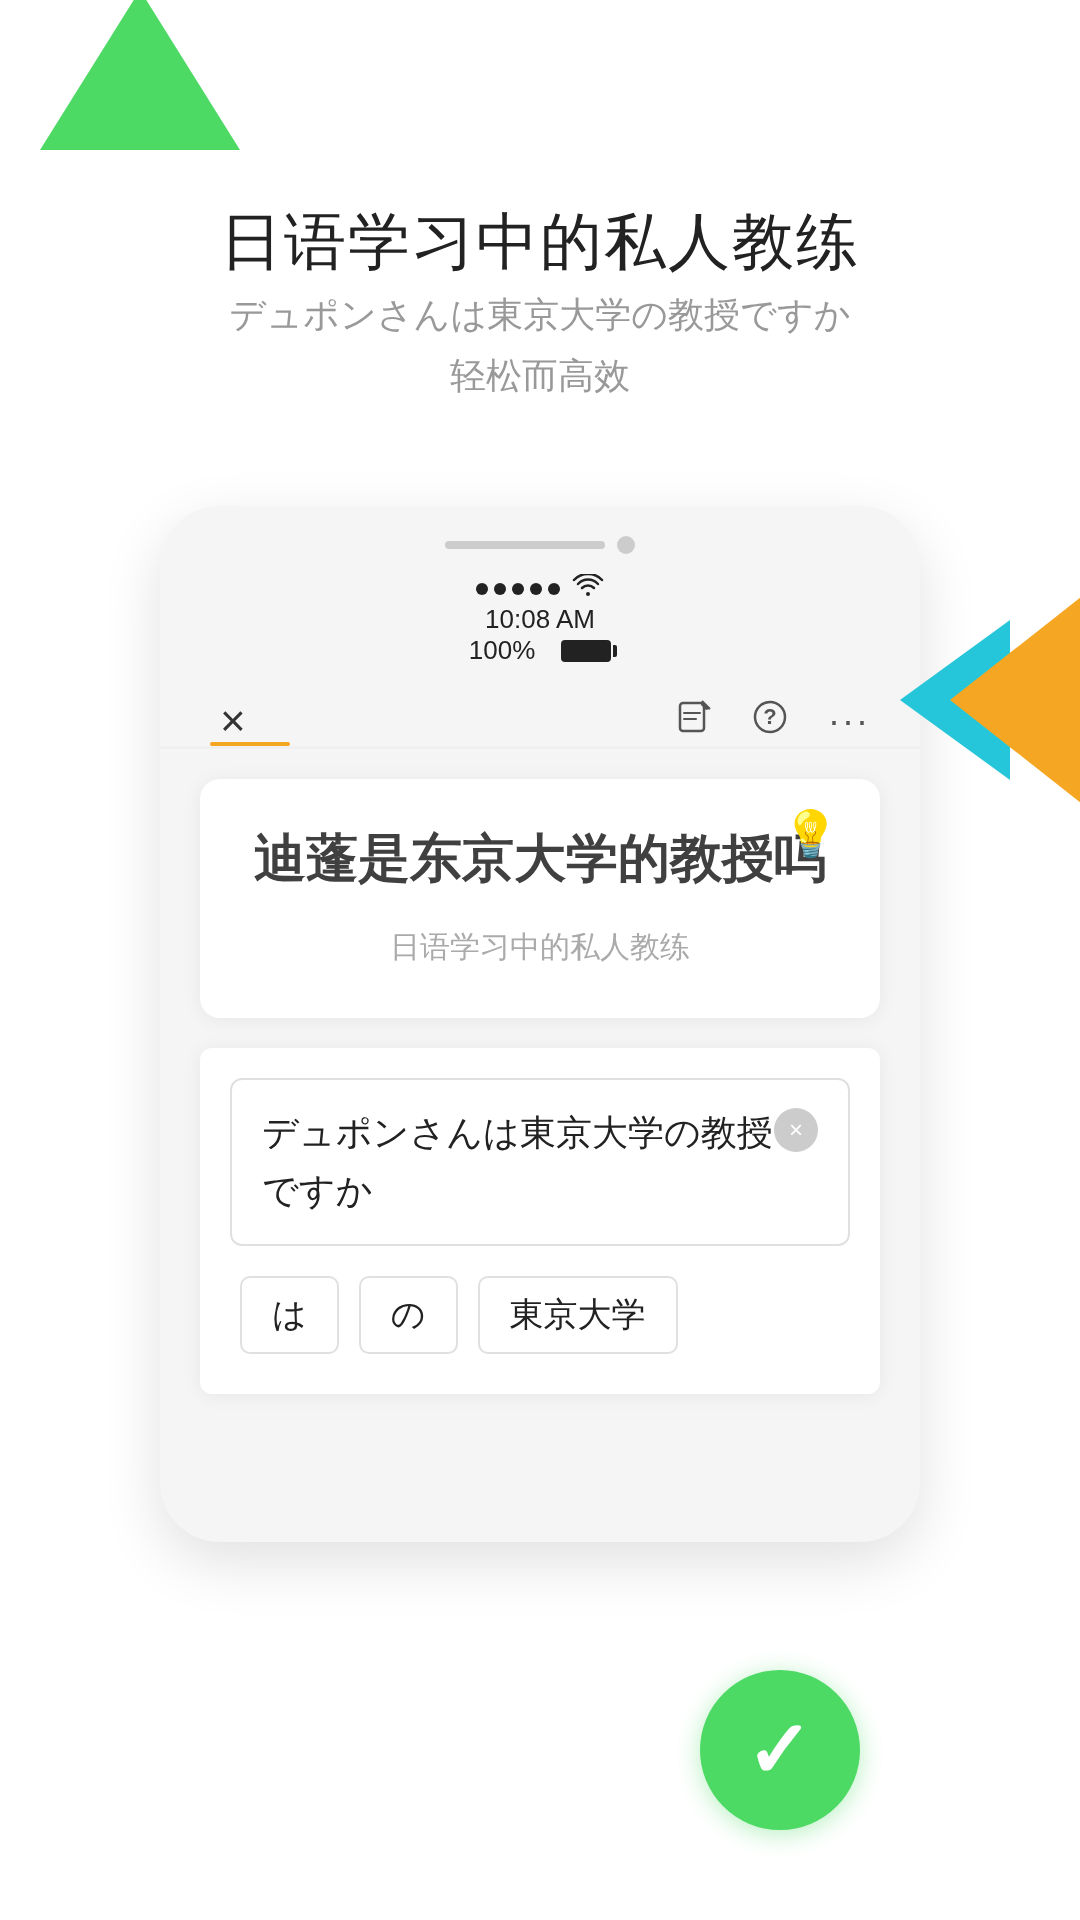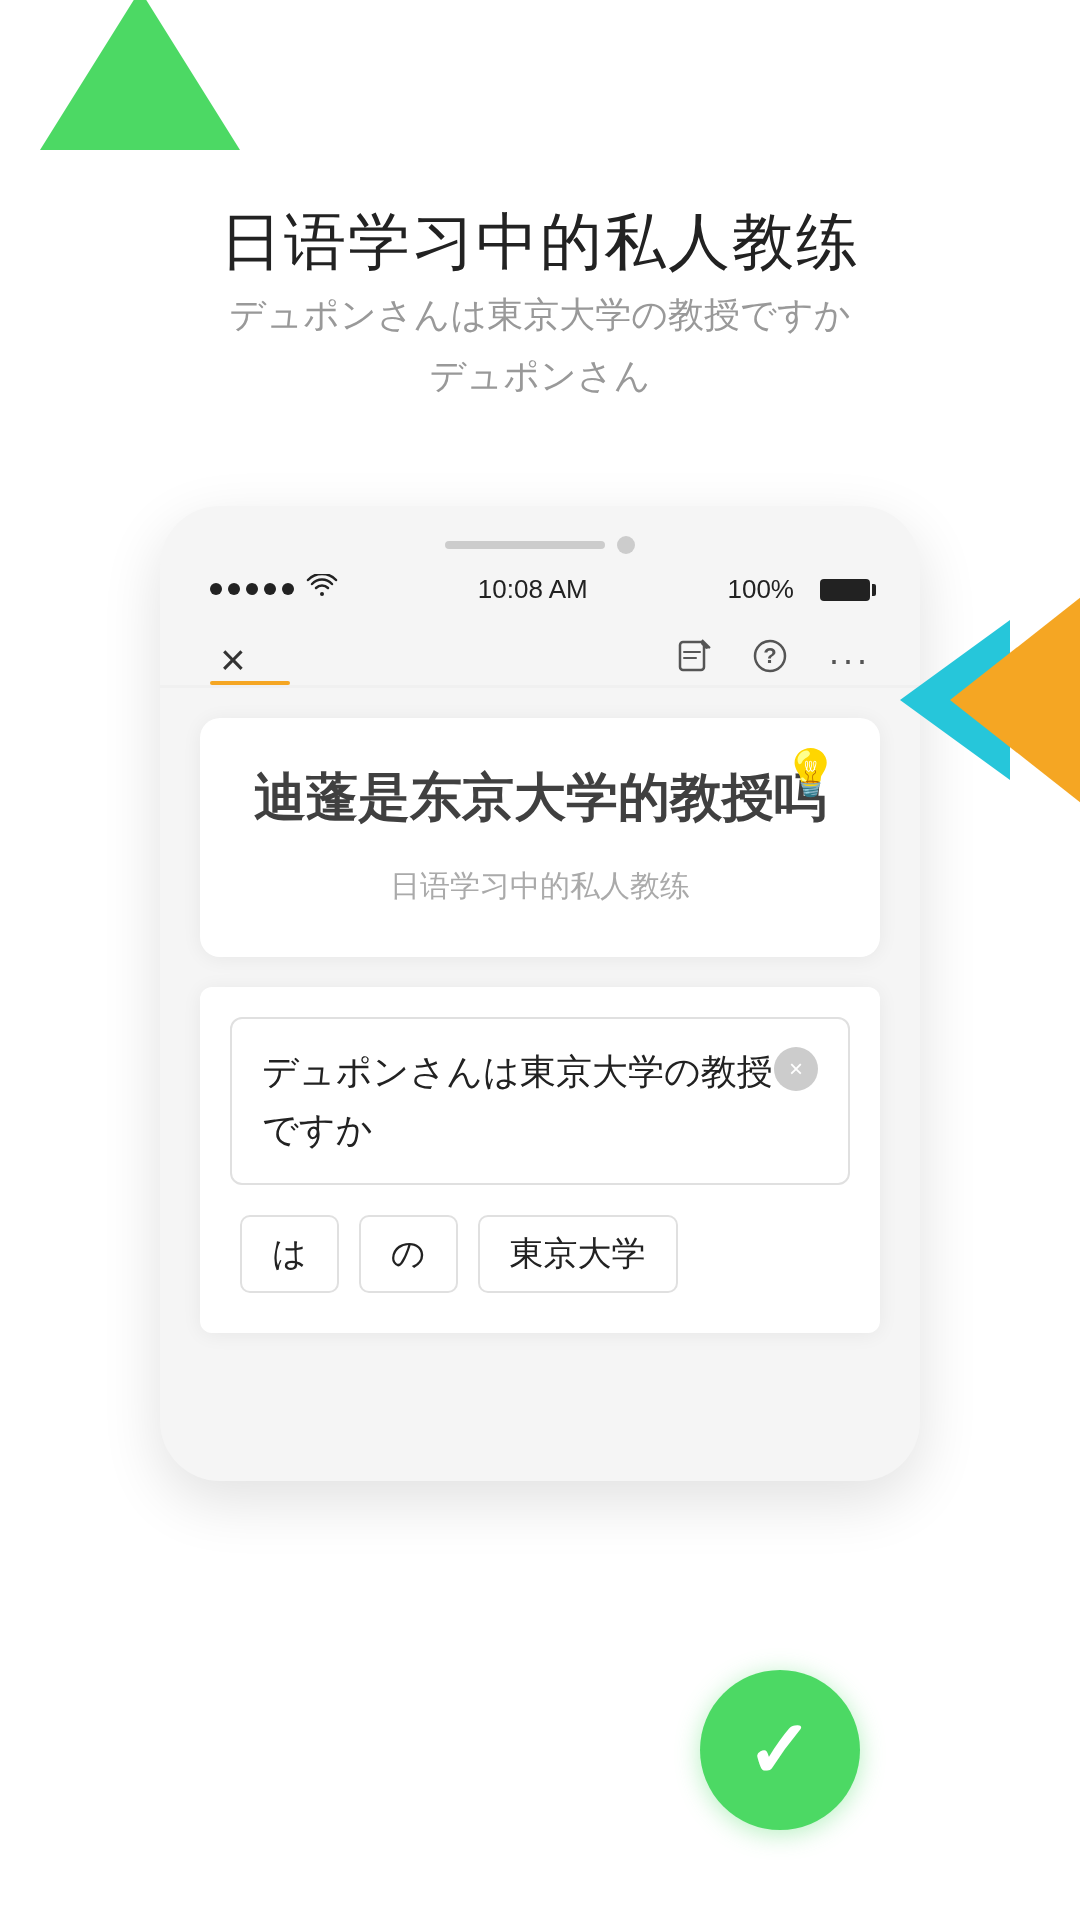--- a/index.html
+++ b/index.html
@@ -65,25 +65,26 @@
     .phone-notch-dot {
       width: 18px;
       height: 18px;
       background: #cccccc;
       border-radius: 50%;
     }
 
     
     .status-bar {
       display: flex;
-      align-items: flex-start;
+      align-items: center;
       justify-content: space-between;
       padding: 10px 50px;
       font-size: 26px;
       color: #222;
+      flex-direction: column;
     }
 
     .status-left {
       display: flex;
       align-items: center;
       gap: 12px;
     }
 
     .status-dots {
       display: flex;
@@ -276,21 +277,21 @@
 
   <div style="position:absolute;top:30px;left:0;width:0;height:0;border-top:80px solid transparent;border-bottom:80px solid transparent;border-right:110px solid #26c6da;"></div>
 
   <div style="position:absolute;top:0;left:50px;width:0;height:0;border-top:110px solid transparent;border-bottom:110px solid transparent;border-right:140px solid #f5a623;"></div>
 </div>
 
 <div class="header-section">
   <h1 class="main-title">日语学习中的私人教练</h1>
   <p class="subtitle">
     <span>デュポンさんは東京大学の教授ですか</span><br>
-    <span>デュポンさん</span>
+    <span>轻松而高效</span>
   </p>
 </div>
 
 <div class="phone-mockup">
 
   <div class="phone-notch-bar">
     <div class="phone-notch-pill"></div>
     <div class="phone-notch-dot"></div>
   </div>
 

